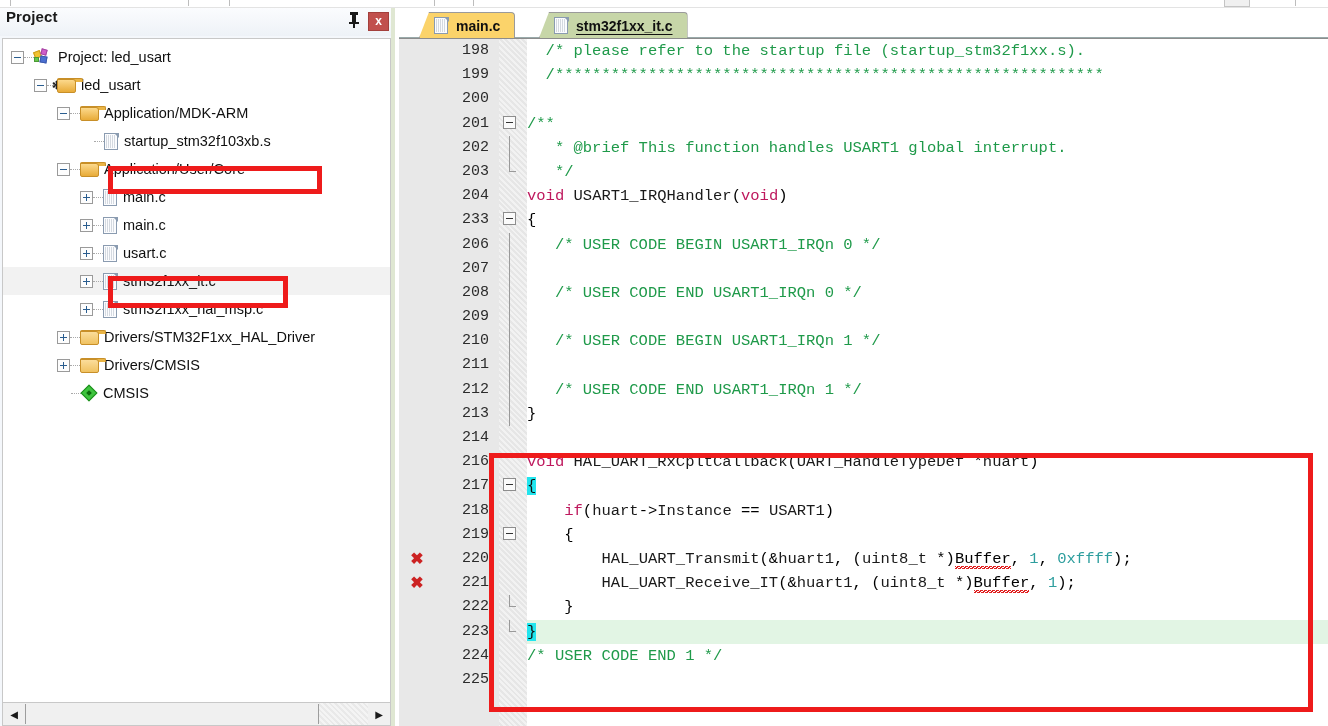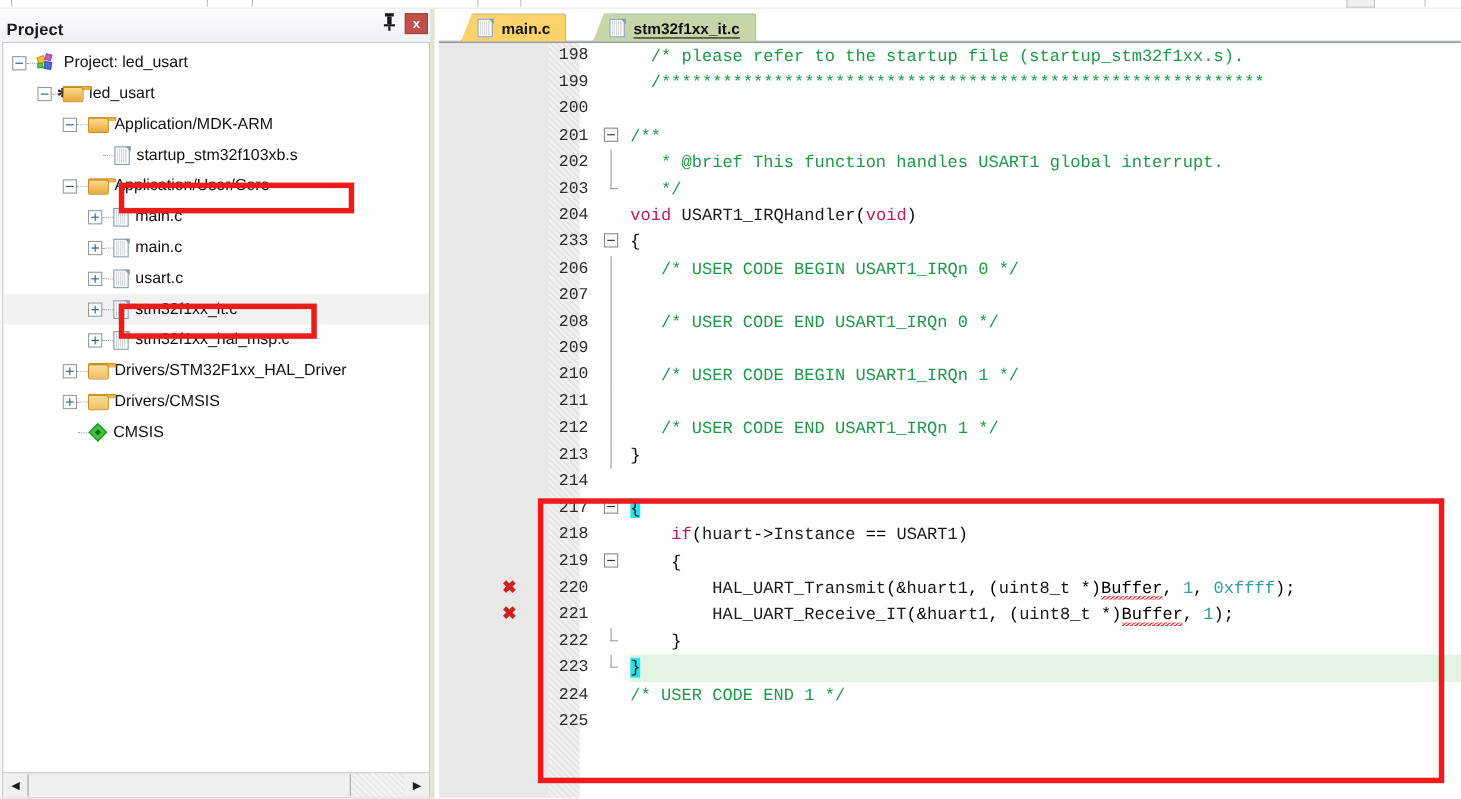--- a/index.html
+++ b/index.html
@@ -25,21 +25,21 @@
   }
 
   
   .project-panel {
     position: absolute; left: 0; top: 8px; width: 395px; height: 718px;
     background: #f4f7fb;
   }
   .project-header {
     position: relative; height: 28px; width: 395px;
     background: linear-gradient(#fbfcfe, #eef2f7);
-    display: flex; align-items: flex-end;
+    display: flex; align-items: flex-start;
   }
   .project-title {
     font-size: 15px; color: #1a1a1a; font-weight: bold;
     padding-left: 6px; letter-spacing: 0.1px;
   }
   .header-btns {
     position: absolute; right: 6px; top: 3px;
     display: flex; align-items: center; gap: 6px;
   }
   .pin-icon {
@@ -209,21 +209,21 @@
     position: absolute; left: 0; top: 0; width: 100px; height: 688px;
     background: #e8e8e8;
   }
   .fold-bg {
     position: absolute; left: 100px; top: 0; width: 28px; height: 688px;
     background: repeating-linear-gradient(45deg,#f2f2f2 0 2px,#e6e6e6 2px 4px);
   }
   .codelines {
     position: absolute; left: 0; top: 0; width: 929px;
     font-family: "Liberation Mono", "DejaVu Sans Mono", monospace;
-    font-size: 15.5px; line-height: 24.2px; padding-left: 46px;
+    font-size: 15.5px; line-height: 24.2px;
   }
   .cline {
     position: relative; height: 24.2px; white-space: pre; display: block;
   }
   .cline .mk {
     position: absolute; left: 8px; top: 0px; width: 20px; text-align: center;
     color: #cc2222; font-weight: bold; font-size: 16px;
     font-family: "Liberation Sans", sans-serif;
   }
   .cline .ln {
@@ -489,20 +489,21 @@
           <div class="cline"><span class="ln">233</span><span class="fold"></span><span class="txt">{</span></div>
           <div class="cline"><span class="ln">206</span><span class="foldline"></span><span class="txt"><span class="c-cmt">   /* USER CODE BEGIN USART1_IRQn 0 */</span></span></div>
           <div class="cline"><span class="ln">207</span><span class="foldline"></span><span class="txt"></span></div>
           <div class="cline"><span class="ln">208</span><span class="foldline"></span><span class="txt"><span class="c-cmt">   /* USER CODE END USART1_IRQn 0 */</span></span></div>
           <div class="cline"><span class="ln">209</span><span class="foldline"></span></div>
           <div class="cline"><span class="ln">210</span><span class="foldline"></span><span class="txt"><span class="c-cmt">   /* USER CODE BEGIN USART1_IRQn 1 */</span></span></div>
           <div class="cline"><span class="ln">211</span><span class="foldline"></span><span class="txt"></span></div>
           <div class="cline"><span class="ln">212</span><span class="foldline"></span><span class="txt"><span class="c-cmt">   /* USER CODE END USART1_IRQn 1 */</span></span></div>
           <div class="cline"><span class="ln">213</span><span class="foldline"></span><span class="txt">}</span></div>
           <div class="cline"><span class="ln">214</span><span class="txt"></span></div>
+          <div class="cline"><span class="ln">216</span><span class="txt"><span class="c-kw">void</span> <span class="c-id">HAL_UART_RxCpltCallback</span>(<span class="c-id">UART_HandleTypeDef</span> *<span class="c-id">huart</span>)</span></div>
           <div class="cline"><span class="ln">217</span><span class="fold"></span><span class="txt"><span class="c-sel">{</span></span></div>
           <div class="cline"><span class="ln">218</span><span class="txt">    <span class="c-kw">if</span>(<span class="c-id">huart</span>-&gt;<span class="c-id">Instance</span> == <span class="c-id">USART1</span>)</span></div>
           <div class="cline"><span class="ln">219</span><span class="fold"></span><span class="txt">    {</span></div>
           <div class="cline"><span class="mk">✖</span><span class="ln">220</span><span class="txt">        <span class="c-id">HAL_UART_Transmit</span>(&amp;<span class="c-id">huart1</span>, (<span class="c-id">uint8_t</span> *)<span class="c-sq">Buffer</span>, <span class="c-num">1</span>, <span class="c-num">0xffff</span>);</span></div>
           <div class="cline"><span class="mk">✖</span><span class="ln">221</span><span class="txt">        <span class="c-id">HAL_UART_Receive_IT</span>(&amp;<span class="c-id">huart1</span>, (<span class="c-id">uint8_t</span> *)<span class="c-sq">Buffer</span>, <span class="c-num">1</span>);</span></div>
           <div class="cline"><span class="ln">222</span><span class="foldend"></span><span class="txt">    }</span></div>
           <div class="cline"><span class="hl"></span><span class="ln">223</span><span class="foldend"></span><span class="txt"><span class="c-sel">}</span></span></div>
           <div class="cline"><span class="ln">224</span><span class="txt"><span class="c-cmt">/* USER CODE END 1 */</span></span></div>
           <div class="cline"><span class="ln">225</span><span class="txt"></span></div>
         </div>

